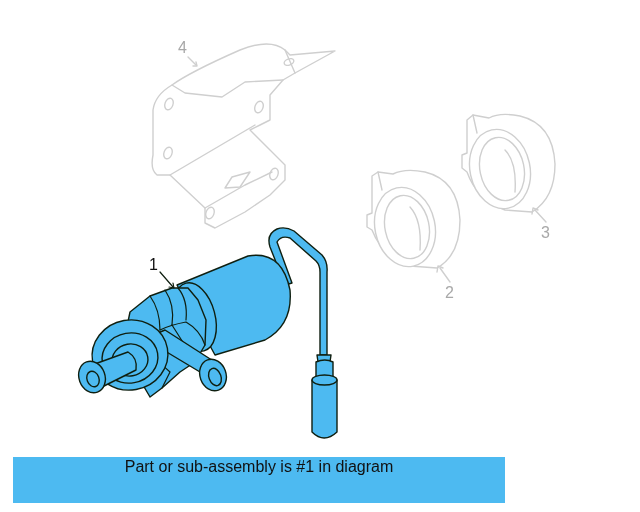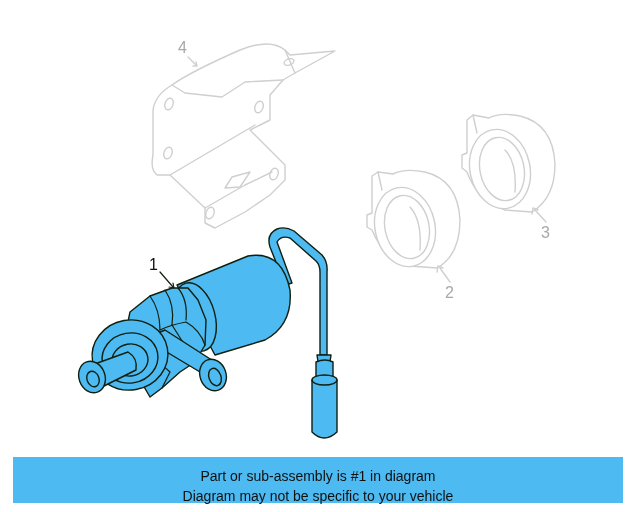--- a/index.html
+++ b/index.html
@@ -5,23 +5,23 @@
   html, body { margin: 0; padding: 0; background: #ffffff; }
   body { width: 640px; height: 512px; position: relative; overflow: hidden; font-family: "Liberation Sans", sans-serif; }
   #diagram { position: absolute; left: 0; top: 0; width: 640px; height: 512px; }
   .ghost { fill: none; stroke: #cfcfcf; stroke-width: 1.4; stroke-linejoin: round; stroke-linecap: round; }
   .ghost-fill { fill: #ffffff; stroke: #cfcfcf; stroke-width: 1.4; stroke-linejoin: round; }
   .part { fill: #4dbaf1; stroke: #0f1f10; stroke-width: 1.4; stroke-linejoin: round; stroke-linecap: round; }
   .part-line { fill: none; stroke: #0f1f10; stroke-width: 1.2; stroke-linecap: round; stroke-linejoin: round; }
   .callout-ghost { font-family: "Liberation Sans", sans-serif; font-size: 16px; fill: #a8a8a8; }
   .callout-main { font-family: "Liberation Sans", sans-serif; font-size: 16px; fill: #111; }
   #banner {
-    position: absolute; left: 13px; top: 457px; width: 610px; height: 46px;
+    position: absolute; left: 13px; top: 457px; width: 492px; height: 46px;
     background: #4dbaf1; color: #111; text-align: center;
-    font-size: 14px; line-height: 20px; padding-top: 9px; box-sizing: border-box;
+    font-size: 16px; line-height: 20px; padding-top: 0; box-sizing: border-box;
   }
   #banner div { white-space: nowrap; }
 </style>
 </head>
 <body>
 
 <svg id="diagram" viewBox="0 0 640 512" xmlns="http://www.w3.org/2000/svg">
 
   <g>
     <path class="ghost-fill" d="M172,85 Q190,72 240,50 Q270,38 285,50 L290,55 L335,51 L295,73 L283,80 L270,95 L270,120 L260,125 L250,130 L270,150 L285,165 L285,180 L270,195 L245,212 L215,228 L205,223 L205,208 L170,175 L157,175 Q150,170 153,155 L153,110 Q155,95 172,85 Z"></path>
@@ -96,14 +96,13 @@
     <ellipse class="part" cx="93" cy="379" rx="6" ry="8" transform="rotate(-20 93 379)"></ellipse>
 
     <text class="callout-main" x="149" y="270">1</text>
     <path class="part-line" d="M160,272 L173,287"></path>
     <path class="part-line" d="M169,287 L174,288 L173,283"></path>
   </g>
 </svg>
 
 <div id="banner">
   <div>Part or sub-assembly is #1 in diagram</div>
-  <div>Diagram may not be specific to your vehicle</div>
 </div>
 
 </body></html>

